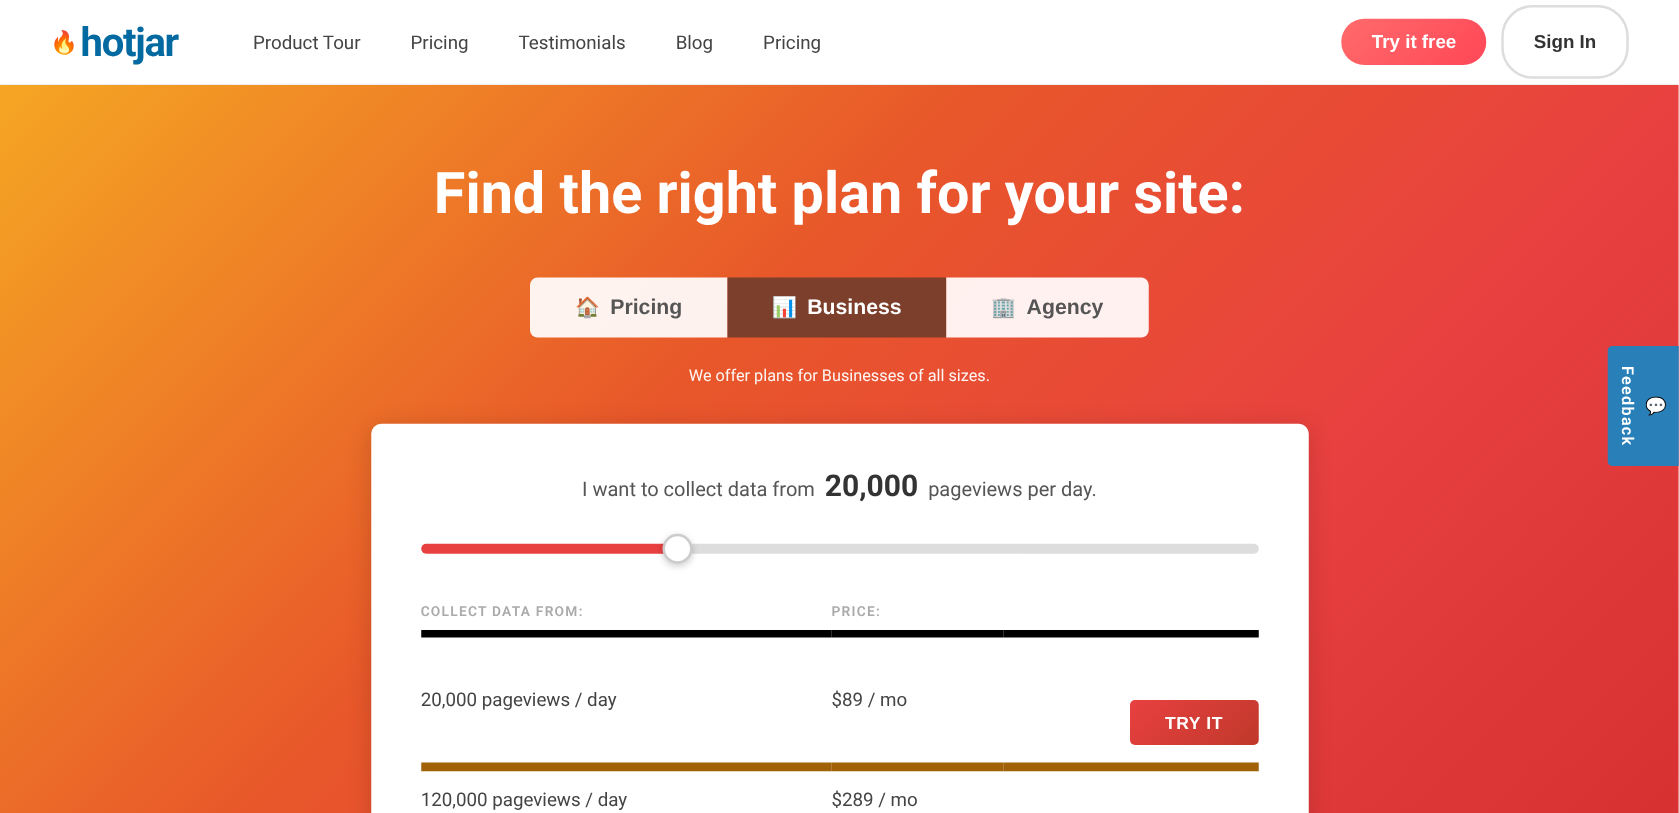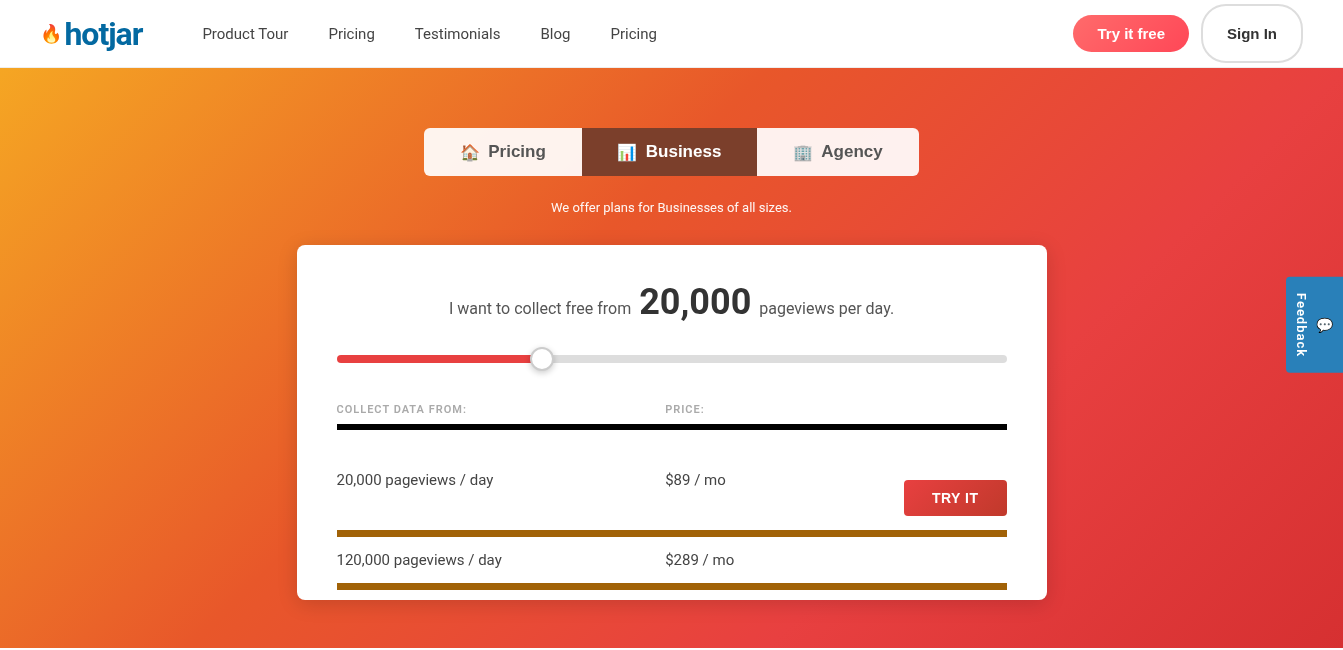--- a/index.html
+++ b/index.html
@@ -138,21 +138,21 @@
     .pageview-selector {
       text-align: center;
       margin-bottom: 28px;
     }
     .pageview-label {
       font-size: 16px;
       color: #555;
       margin-bottom: 16px;
     }
     .pageview-number {
-      font-size: 36px;
+      font-size: 24px;
       font-weight: 700;
       color: #333;
     }
     input[type=range] {
       width: 100%;
       margin: 16px 0 0;
       -webkit-appearance: none;
       appearance: none;
       height: 8px;
       border-radius: 4px;
@@ -254,20 +254,21 @@
     <a class="nav-link">Blog</a>
     <a class="nav-link">Pricing</a>
   </div>
   <div class="nav-actions">
     <button class="btn-try-free">Try it free</button>
     <button class="btn-sign-in">Sign In</button>
   </div>
 </nav>
 
 <section class="hero">
+  <h1 class="hero-title">Find the right plan for your site:</h1>
 
   <div class="tab-switcher">
     <button class="tab-btn">
       <span class="tab-icon">🏠</span>
       <span>Pricing</span>
     </button>
     <button class="tab-btn active">
       <span class="tab-icon">📊</span>
       <span>Business</span>
     </button>
@@ -275,21 +276,21 @@
       <span class="tab-icon">🏢</span>
       <span>Agency</span>
     </button>
   </div>
 
   <p class="hero-subtitle">We offer plans for Businesses of all sizes.</p>
 
   <div class="pricing-card">
     <div class="pageview-selector">
       <div class="pageview-label">
-        <span>I want to collect free from</span>
+        <span>I want to collect data from</span>
         &nbsp;<span class="pageview-number">20,000</span>&nbsp;
         <span>pageviews per day.</span>
       </div>
       <input type="range" min="0" max="100" value="30" style="width: 100%;">
     </div>
 
     <table class="pricing-table">
       <thead>
         <tr>
           <th>COLLECT DATA FROM:</th>

